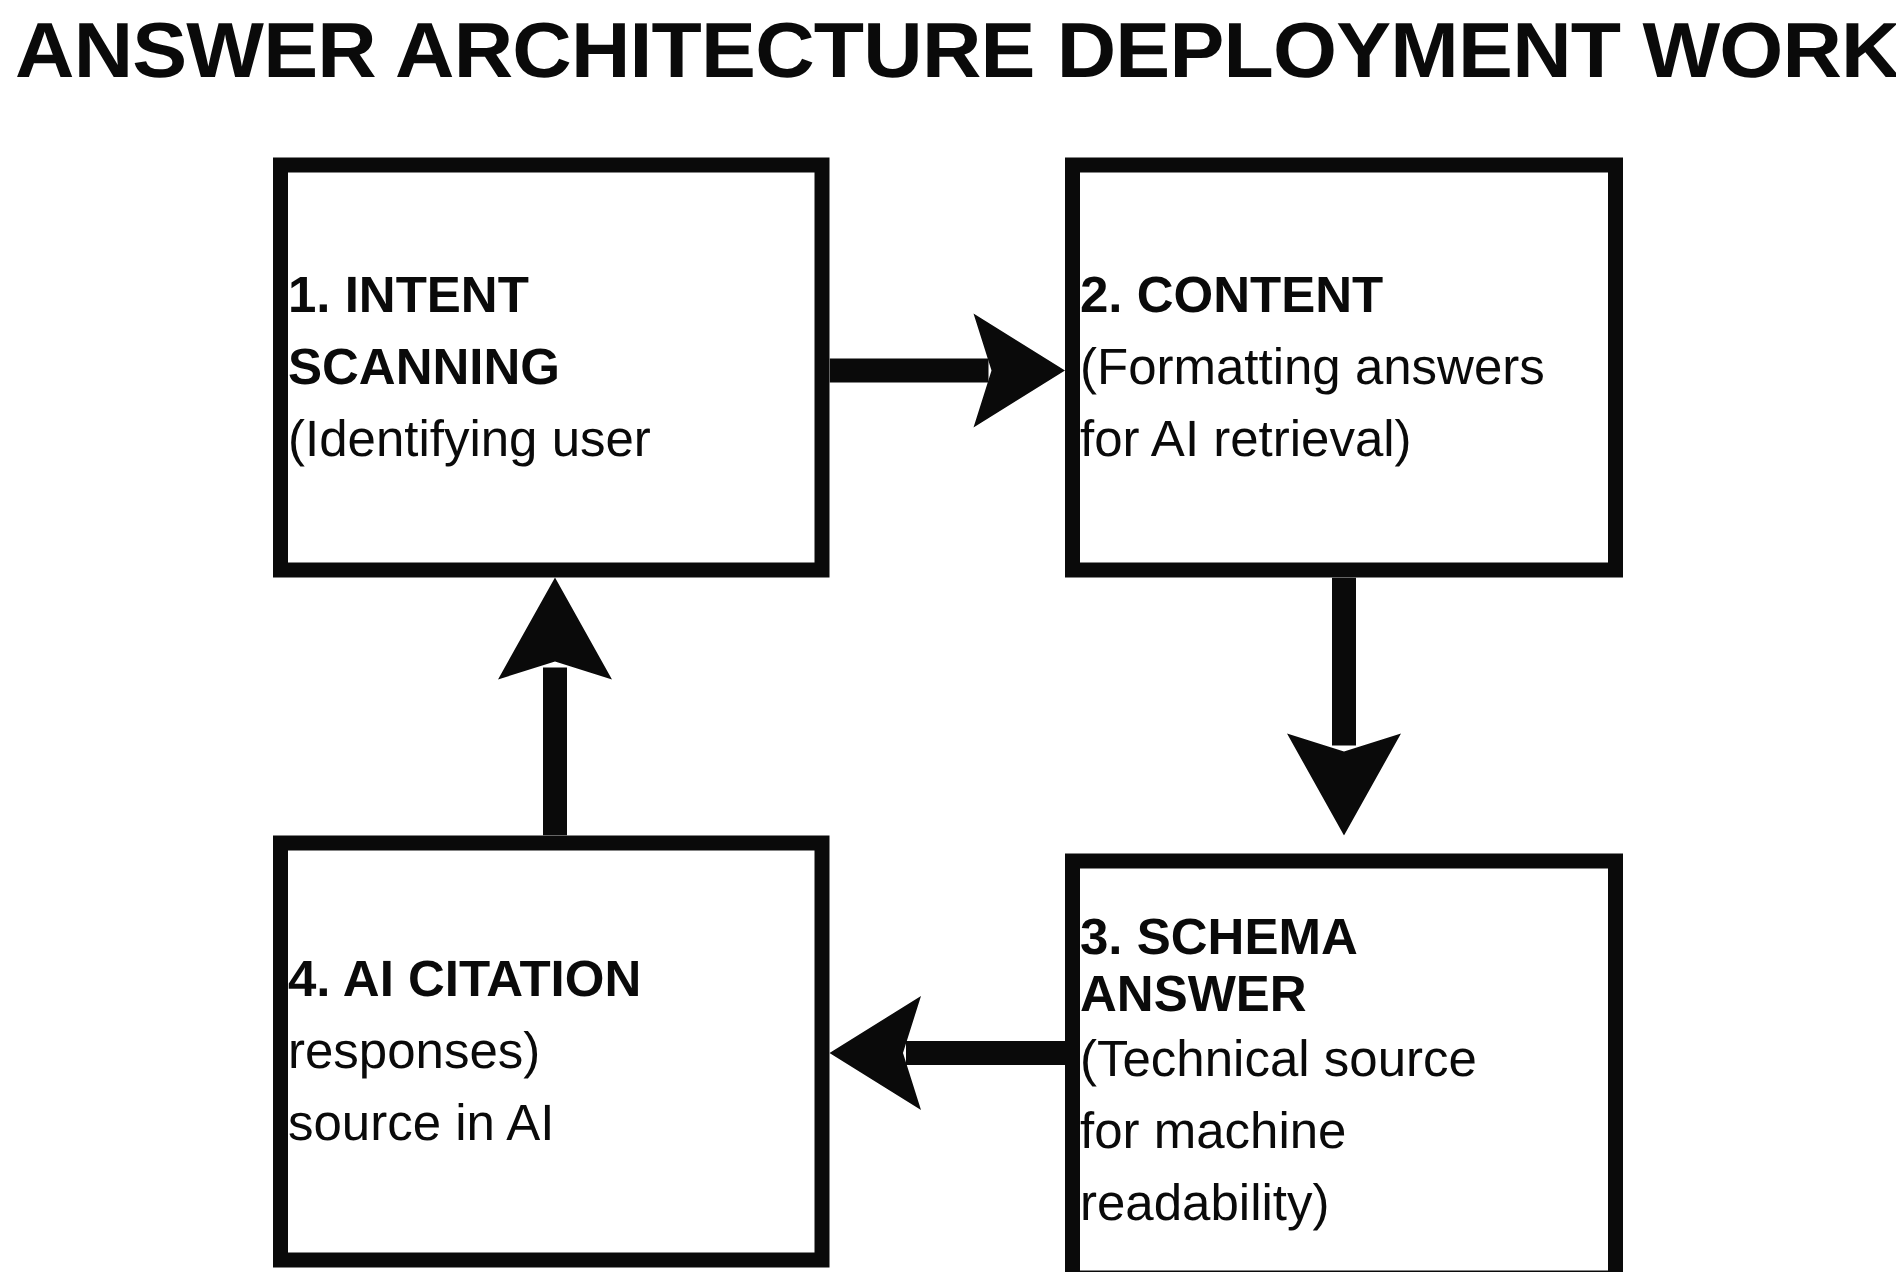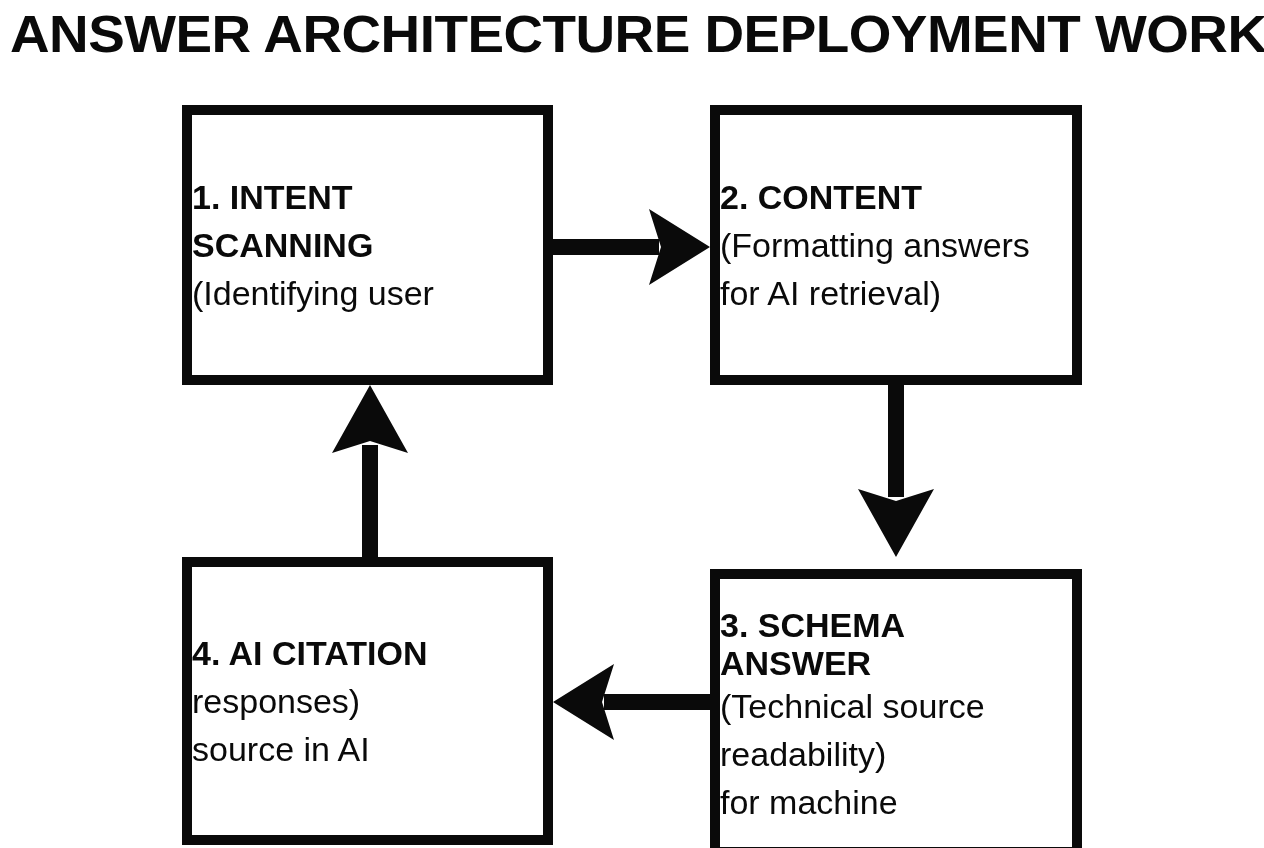--- a/index.html
+++ b/index.html
@@ -84,22 +84,22 @@
       <span class="desc-line">(Formatting answers</span>
       <span class="desc-line">for AI retrieval)</span>
     </div>
   </div>
 
   <div class="box" id="box3">
     <div class="lines">
       <span class="heading-line">3. SCHEMA</span>
       <span class="heading-line">ANSWER</span>
       <span class="desc-line">(Technical source</span>
+      <span class="desc-line">for machine</span>
       <span class="desc-line">readability)</span>
-      <span class="desc-line">for machine</span>
     </div>
   </div>
 
   <div class="box" id="box4">
     <div class="lines">
       <span class="heading-line">4. AI CITATION</span>
       <span class="desc-line">responses)</span>
       <span class="desc-line">source in AI</span>
     </div>
   </div>

